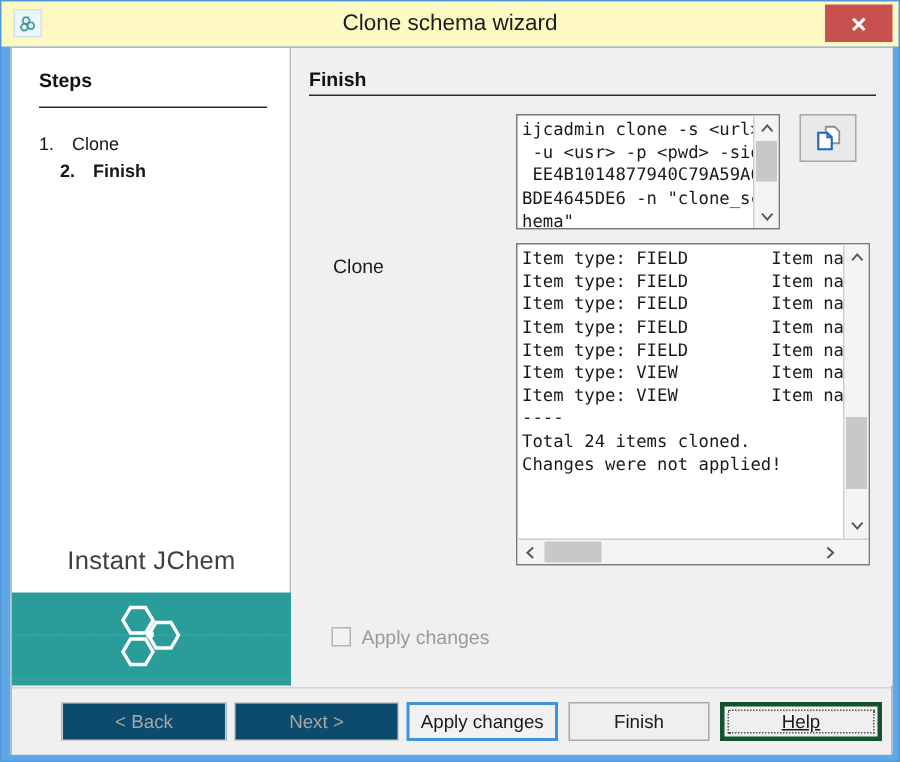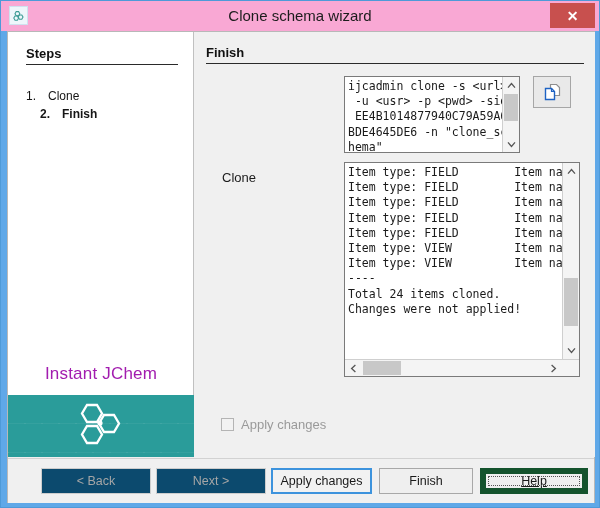--- a/index.html
+++ b/index.html
@@ -18,21 +18,21 @@
     width: 600px; height: 508px;
     background: #5fa8e8;
     border: 1px solid #4e9ad8;
   }
 
   
   #titlebar {
     position: absolute;
     left: 0; top: 0;
     width: 598px; height: 30px;
-    background: #f9a8d4;
+    background: #fef9c3;
     padding-left: 19px;
   }
   #app-icon {
     position: absolute;
     left: 8px; top: 5px;
     width: 19px; height: 19px;
     background: #eef6fb;
     border: 1px solid #cfe2ef;
     display: flex; align-items: center; justify-content: center;
   }
@@ -76,40 +76,40 @@
     background: #ffffff;
     border-right: 1px solid #c0c0c0;
   }
   #steps-title {
     position: absolute;
     left: 18px; top: 14px;
     width: 152px;
     font-size: 13px;
     font-weight: bold;
     color: #111111;
-    padding-bottom: 3px;
+    padding-bottom: 10px;
     border-bottom: 1px solid #2a2a2a;
   }
   .step-row {
     position: absolute;
     left: 18px;
     font-size: 12px;
     color: #161616;
     white-space: nowrap;
   }
   .step-num { display: inline-block; width: 22px; }
   .step-active { font-weight: bold; margin-left: 14px; }
 
   #brand-text {
     position: absolute;
     left: 0; top: 332px;
     width: 186px;
     text-align: center;
     font-size: 17px;
-    color: #a21caf;
+    color: #404040;
     letter-spacing: 0.2px;
   }
   #brand-panel {
     position: absolute;
     left: 0; top: 363px;
     width: 186px; height: 62px;
     background: #2a9c9a;
     overflow: hidden;
   }
   #brand-pattern {
@@ -241,21 +241,21 @@
     background: #efefef;
     border: 1px solid #a8a8a8;
     font-size: 12.5px;
     color: #1a1a1a;
     display: flex; align-items: center; justify-content: center;
     white-space: nowrap;
     cursor: pointer;
   }
   .btn.disabled { color: #a6a6a6; border-color: #cdcdcd; background: #0c4a6e; cursor: default; }
   .btn.default  { border: 2px solid #3d93dd; background: #f2f2f2; font-weight: normal; }
-  .btn.focusring { border: 6px solid #14532d; }
+  .btn.focusring { border: 3px solid #14532d; }
   .btn.focusring::after {
     content: "";
     position: absolute;
     left: 2px; top: 2px; right: 2px; bottom: 2px;
     border: 1px dotted #555;
   }
   .mnem { text-decoration: underline; }
 </style>
 </head>
 <body>

